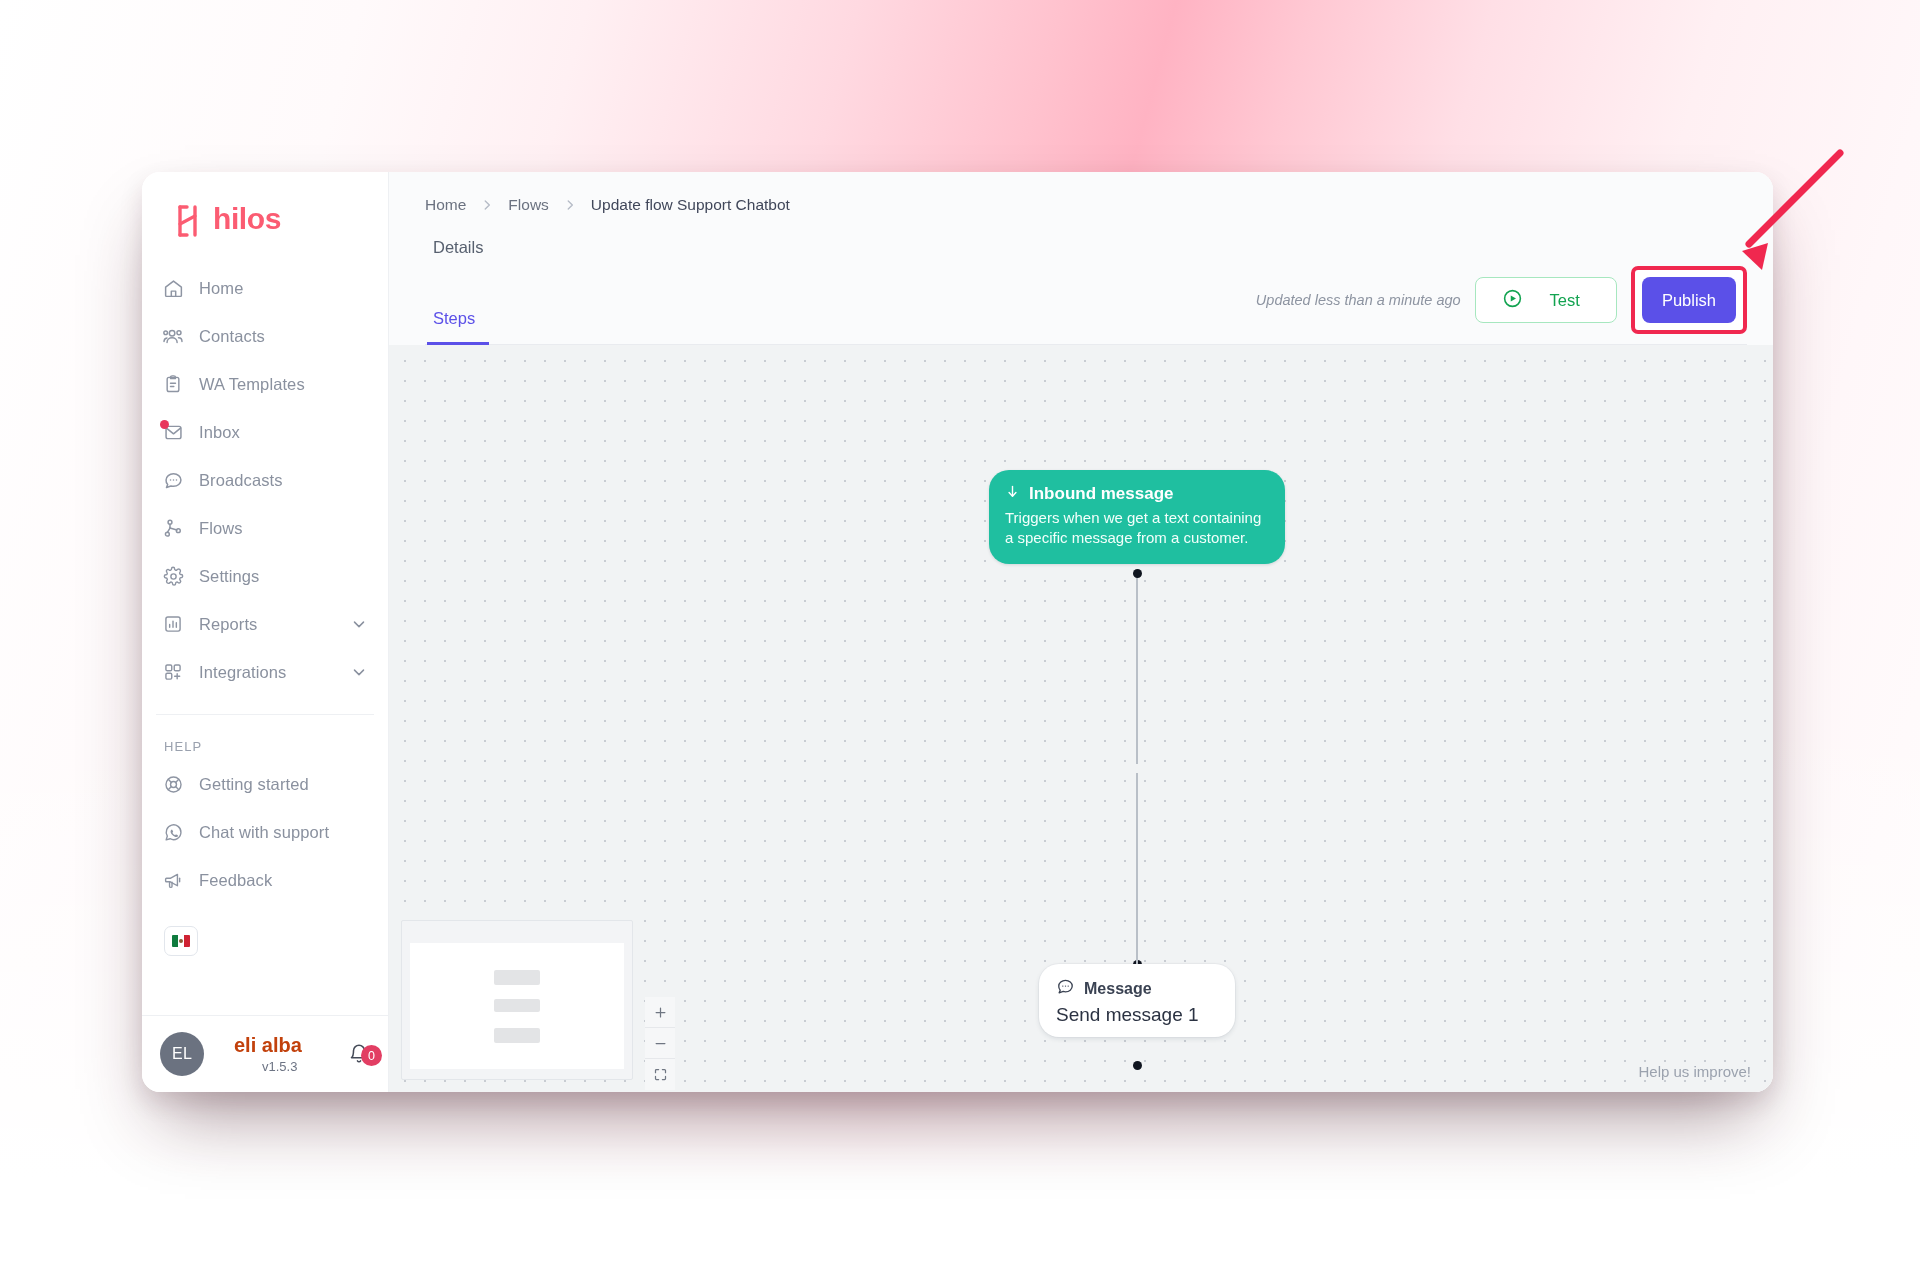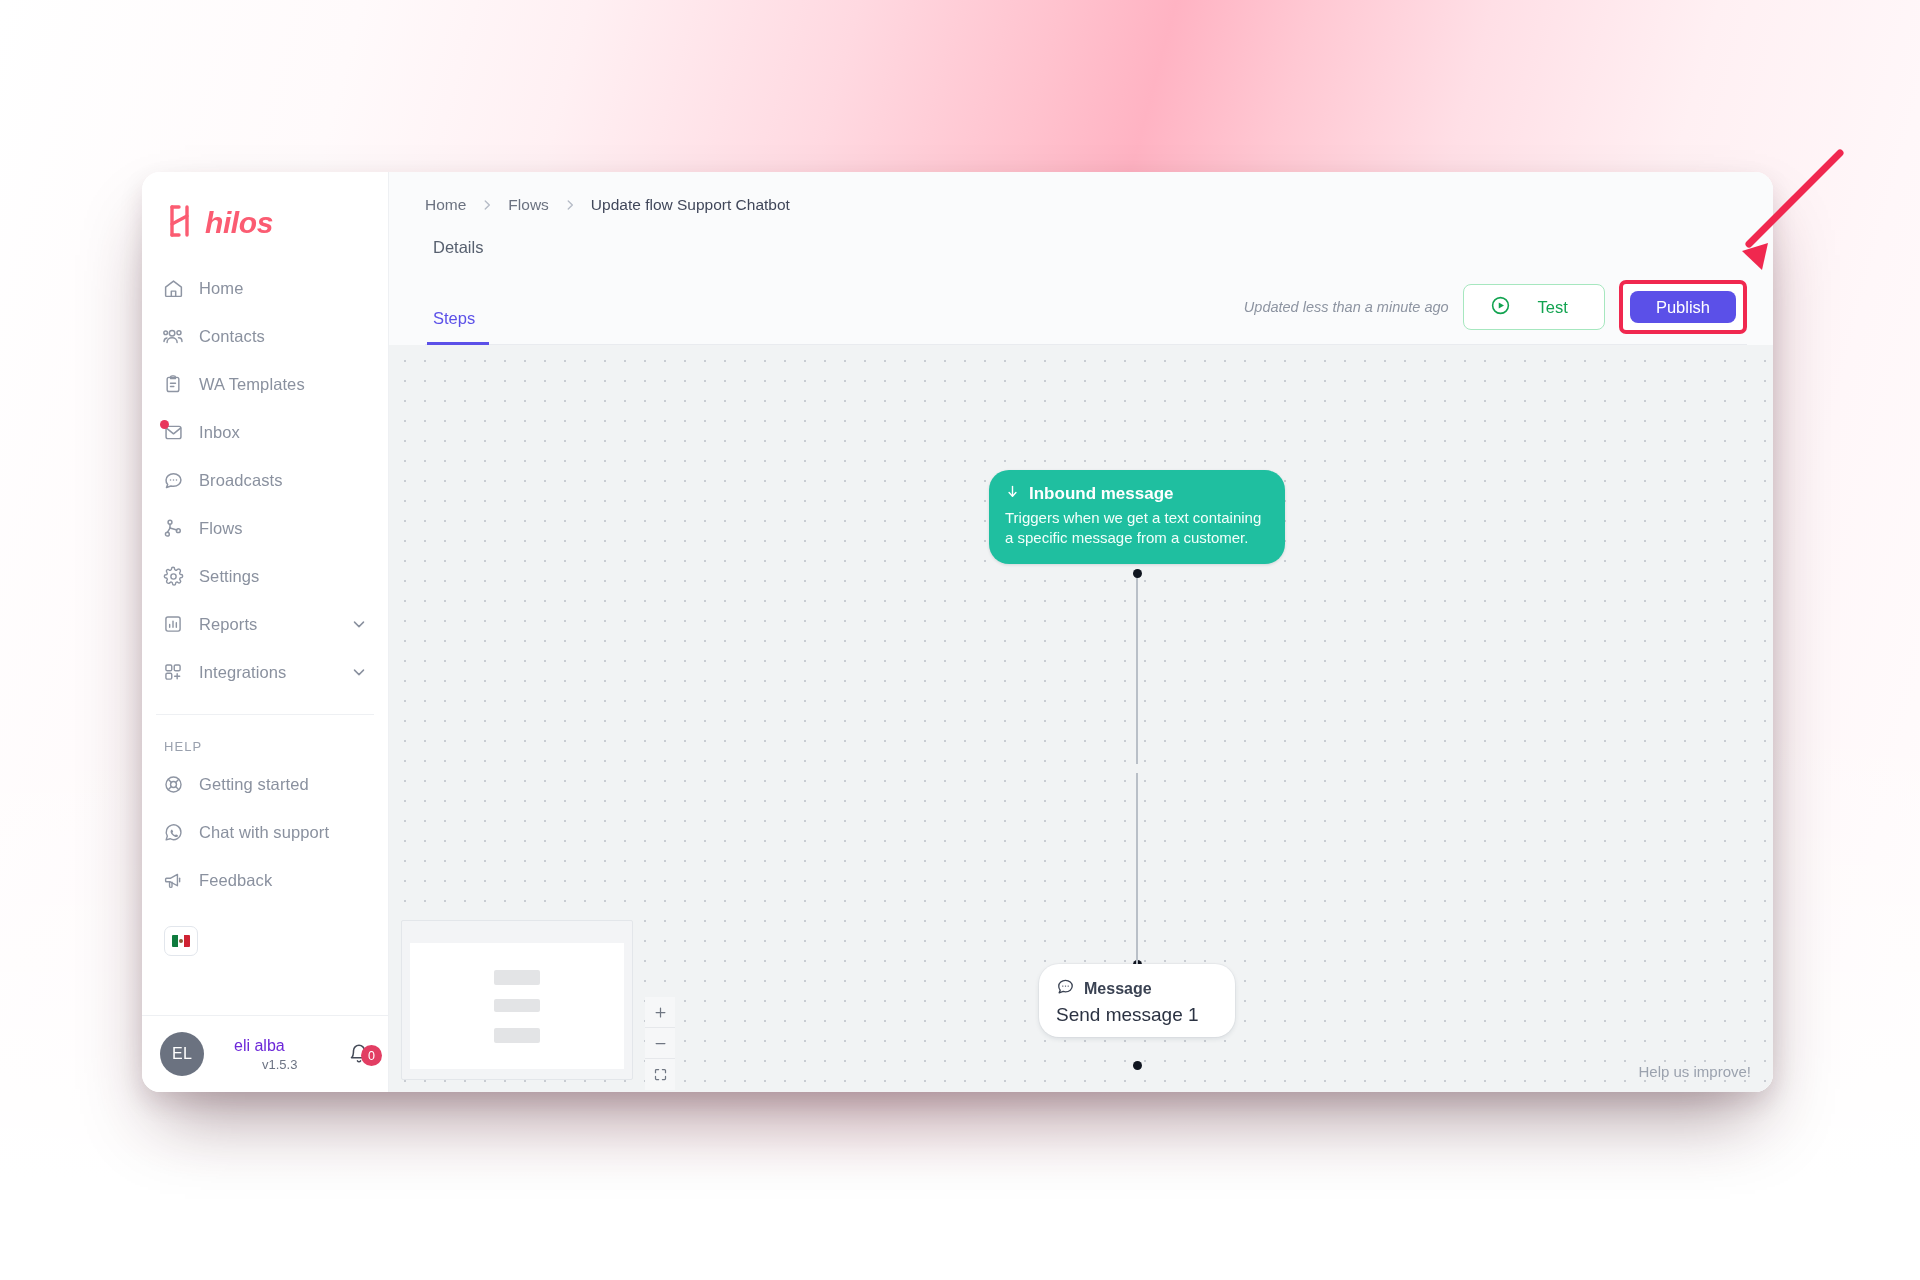--- a/index.html
+++ b/index.html
@@ -59,25 +59,24 @@
     width: 247px;
     flex: 0 0 247px;
     background: #ffffff;
     border-right: 1px solid #eef0f3;
     display: flex;
     flex-direction: column;
     padding-top: 10px;
     position: relative;
   }
   .logo-wrap {
-    padding: 22px 0 26px 26px;
-    display: flex;
-    align-items: flex-end;
+    padding: 22px 0 26px 34px;
+    display: flex;
+    align-items: flex-start;
     gap: 7px;
-    font-style: italic;
   }
   .logo-mark { width: 30px; height: 34px; }
   .logo-text {
     color: #fb5c72;
     font-size: 30px;
     font-weight: 700;
     letter-spacing: -0.4px;
     line-height: 1;
   }
 
@@ -179,21 +178,21 @@
     width: 44px; height: 44px;
     border-radius: 50%;
     background: #6b7280;
     color: #fff;
     display: flex; align-items: center; justify-content: center;
     font-size: 16px;
     letter-spacing: 0.3px;
     flex: 0 0 44px;
   }
   .user-meta { display: flex; flex-direction: column; gap: 2px; }
-  .user-name { font-size: 16px; color: #6d28d9; font-weight: 400; }
+  .user-name { font-size: 20px; color: #c2410c; font-weight: 700; }
   .user-version { font-size: 13px; color: #6d7484; margin-left: 28px; }
   .bell-wrap {
     margin-left: auto;
     position: relative;
     display: flex;
     align-items: center;
     color: #454b58;
   }
   .bell-badge {
     position: absolute;
@@ -270,22 +269,22 @@
     height: 46px;
     padding: 0 36px 0 26px;
     border: 1px solid #a6e7bf;
     border-radius: 8px;
     background: #ffffff;
     color: #12a350;
     font-size: 16.5px;
     cursor: pointer;
   }
   .btn-publish {
-    height: 32px;
-    padding: 0 26px;
+    height: 46px;
+    padding: 0 20px;
     border: none;
     border-radius: 8px;
     background: #5b50e8;
     color: #ffffff;
     font-size: 16.5px;
     cursor: pointer;
   }
   .publish-wrap {
     margin-left: 14px;
     padding: 7px;

